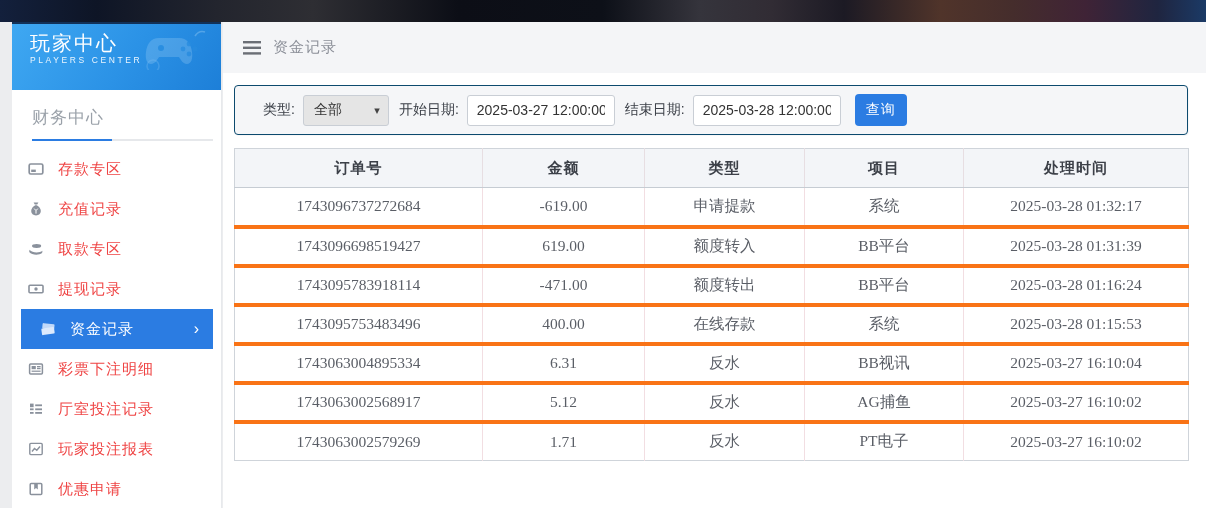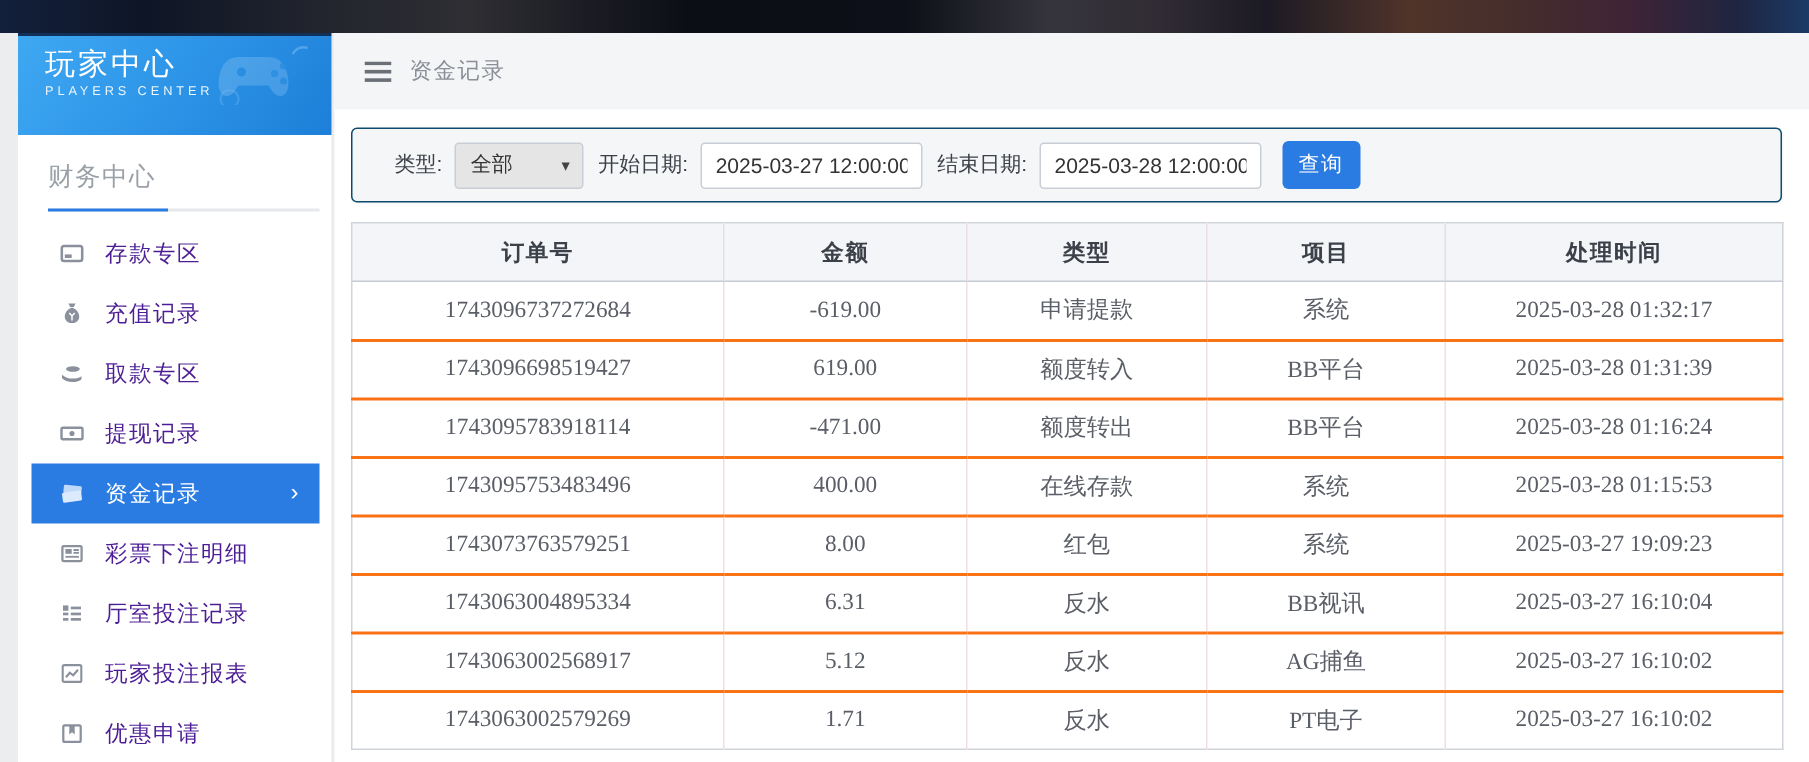--- a/index.html
+++ b/index.html
@@ -38,22 +38,22 @@
   }
   .section-divider {
     margin:10px 8px 0 20px; height:2px; background:#e6e8eb; position:relative;
   }
   .section-divider::before {
     content:""; position:absolute; left:0; top:0; width:80px; height:2px; background:#2b7ce2;
   }
   .side-menu { margin-top:8px; }
   .side-item {
     height:40px; display:flex; align-items:center;
-    padding-left:28px; cursor:pointer; position:relative;
-    color:#4c1d95; font-size:15px;
+    padding-left:16px; cursor:pointer; position:relative;
+    color:#ef4444; font-size:15px;
   }
   .side-item .icon { width:16px; height:16px; color:#8a919c; flex:0 0 16px; display:flex; }
   .side-item .icon svg { width:16px; height:16px; }
   .side-item .side-label { margin-left:14px; letter-spacing:1px; }
   .side-item.active {
     background:#2b7ce2; color:#ffffff; margin-left:9px; width:192px; padding-left:19px;
   }
   .side-item.active .icon { color:#dceafd; }
   .side-item.active .chevron {
     position:absolute; right:14px; top:50%; transform:translateY(-50%);
@@ -104,21 +104,21 @@
   }
   th {
     height:39px; background:#f3f5f8; font-size:15px; color:#3c4048; font-weight:bold;
     border-bottom:1px solid #c6ccd3; letter-spacing:1px;
   }
   th + th { border-left:1px solid #e7dee2; }
   td {
     height:39px; text-align:center; font-size:15.5px; color:#5a5e66;
   }
   td + td { border-left:1px solid #f2dee2; }
-  tbody tr + tr td { border-top:2px solid #f97316; }
+  tbody tr + tr td { border-top:4px solid #f97316; }
   col.c1{width:248px} col.c2{width:162px} col.c3{width:160px} col.c4{width:159px} col.c5{width:225px}
 </style>
 </head>
 <body>
 
 <div class="top-banner"></div>
 
 <aside class="sidebar">
   <div class="side-header">
     <div class="cn">玩家中心</div>
@@ -335,27 +335,20 @@
             <td>2025-03-28 01:16:24</td>
           </tr>
           <tr>
             <td>1743095753483496</td>
             <td>400.00</td>
             <td>在线存款</td>
             <td>系统</td>
             <td>2025-03-28 01:15:53</td>
           </tr>
           <tr>
-            <td>1743073763579251</td>
-            <td>8.00</td>
-            <td>红包</td>
-            <td>系统</td>
-            <td>2025-03-27 19:09:23</td>
-          </tr>
-          <tr>
             <td>1743063004895334</td>
             <td>6.31</td>
             <td>反水</td>
             <td>BB视讯</td>
             <td>2025-03-27 16:10:04</td>
           </tr>
           <tr>
             <td>1743063002568917</td>
             <td>5.12</td>
             <td>反水</td>

